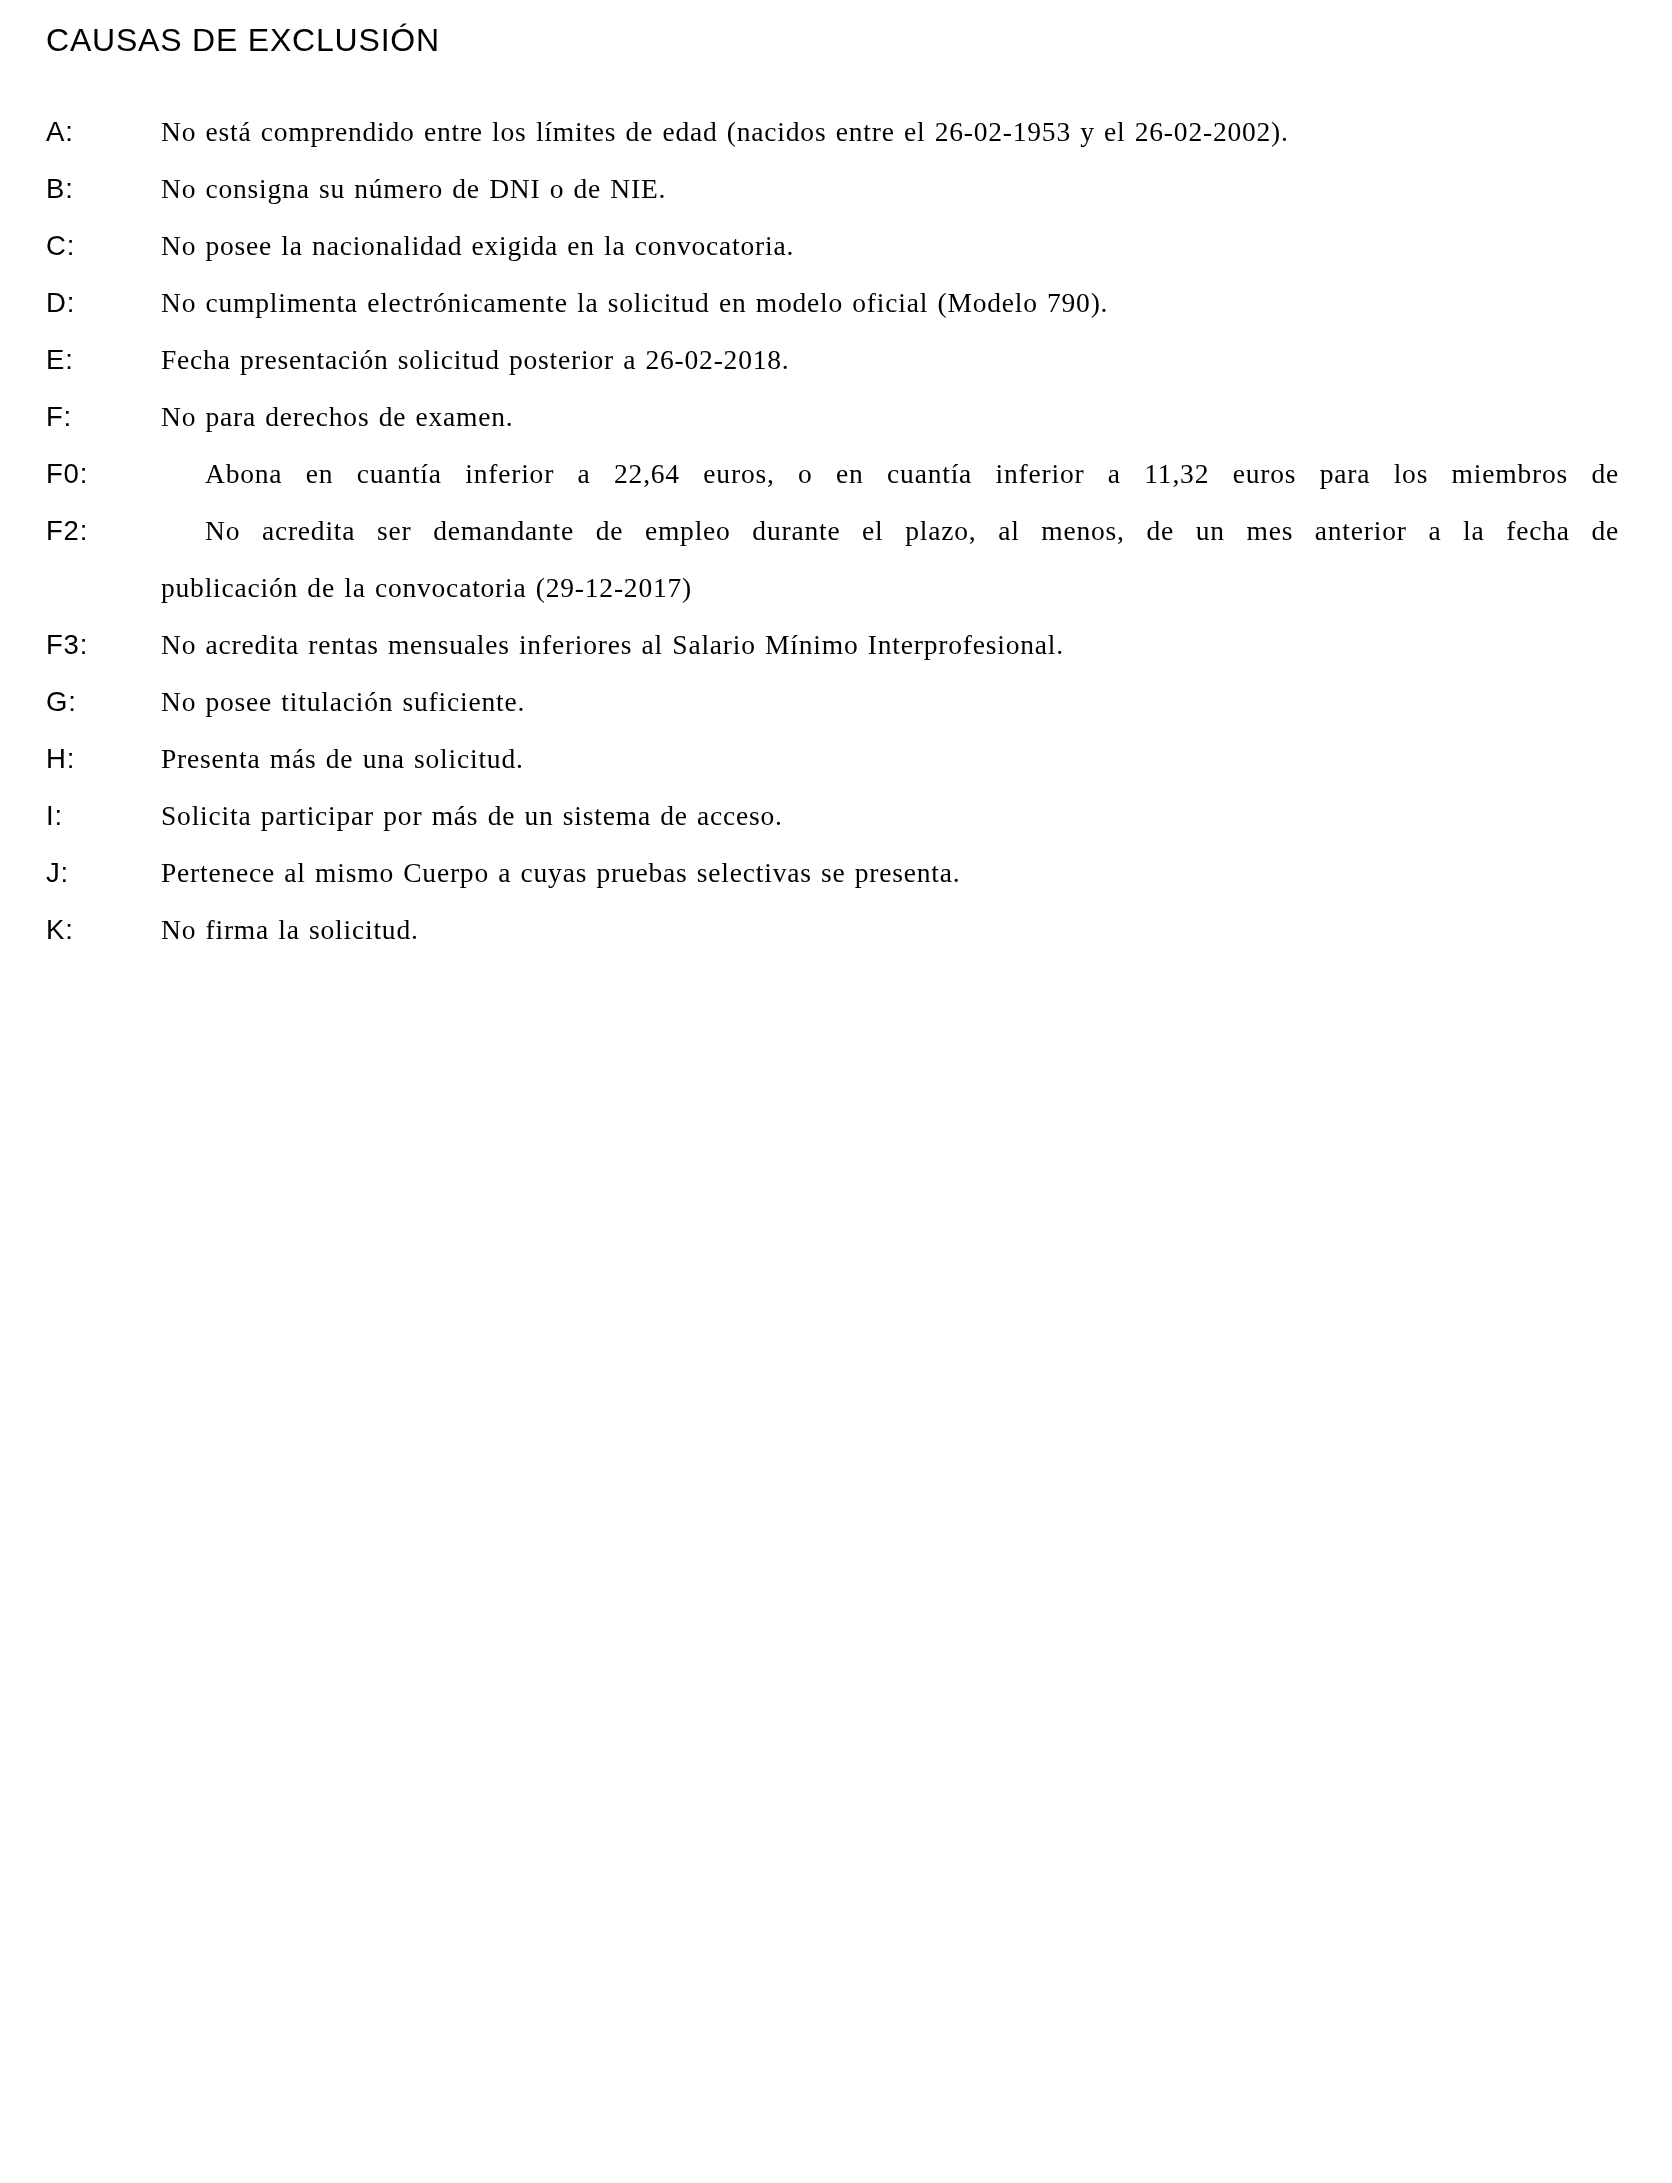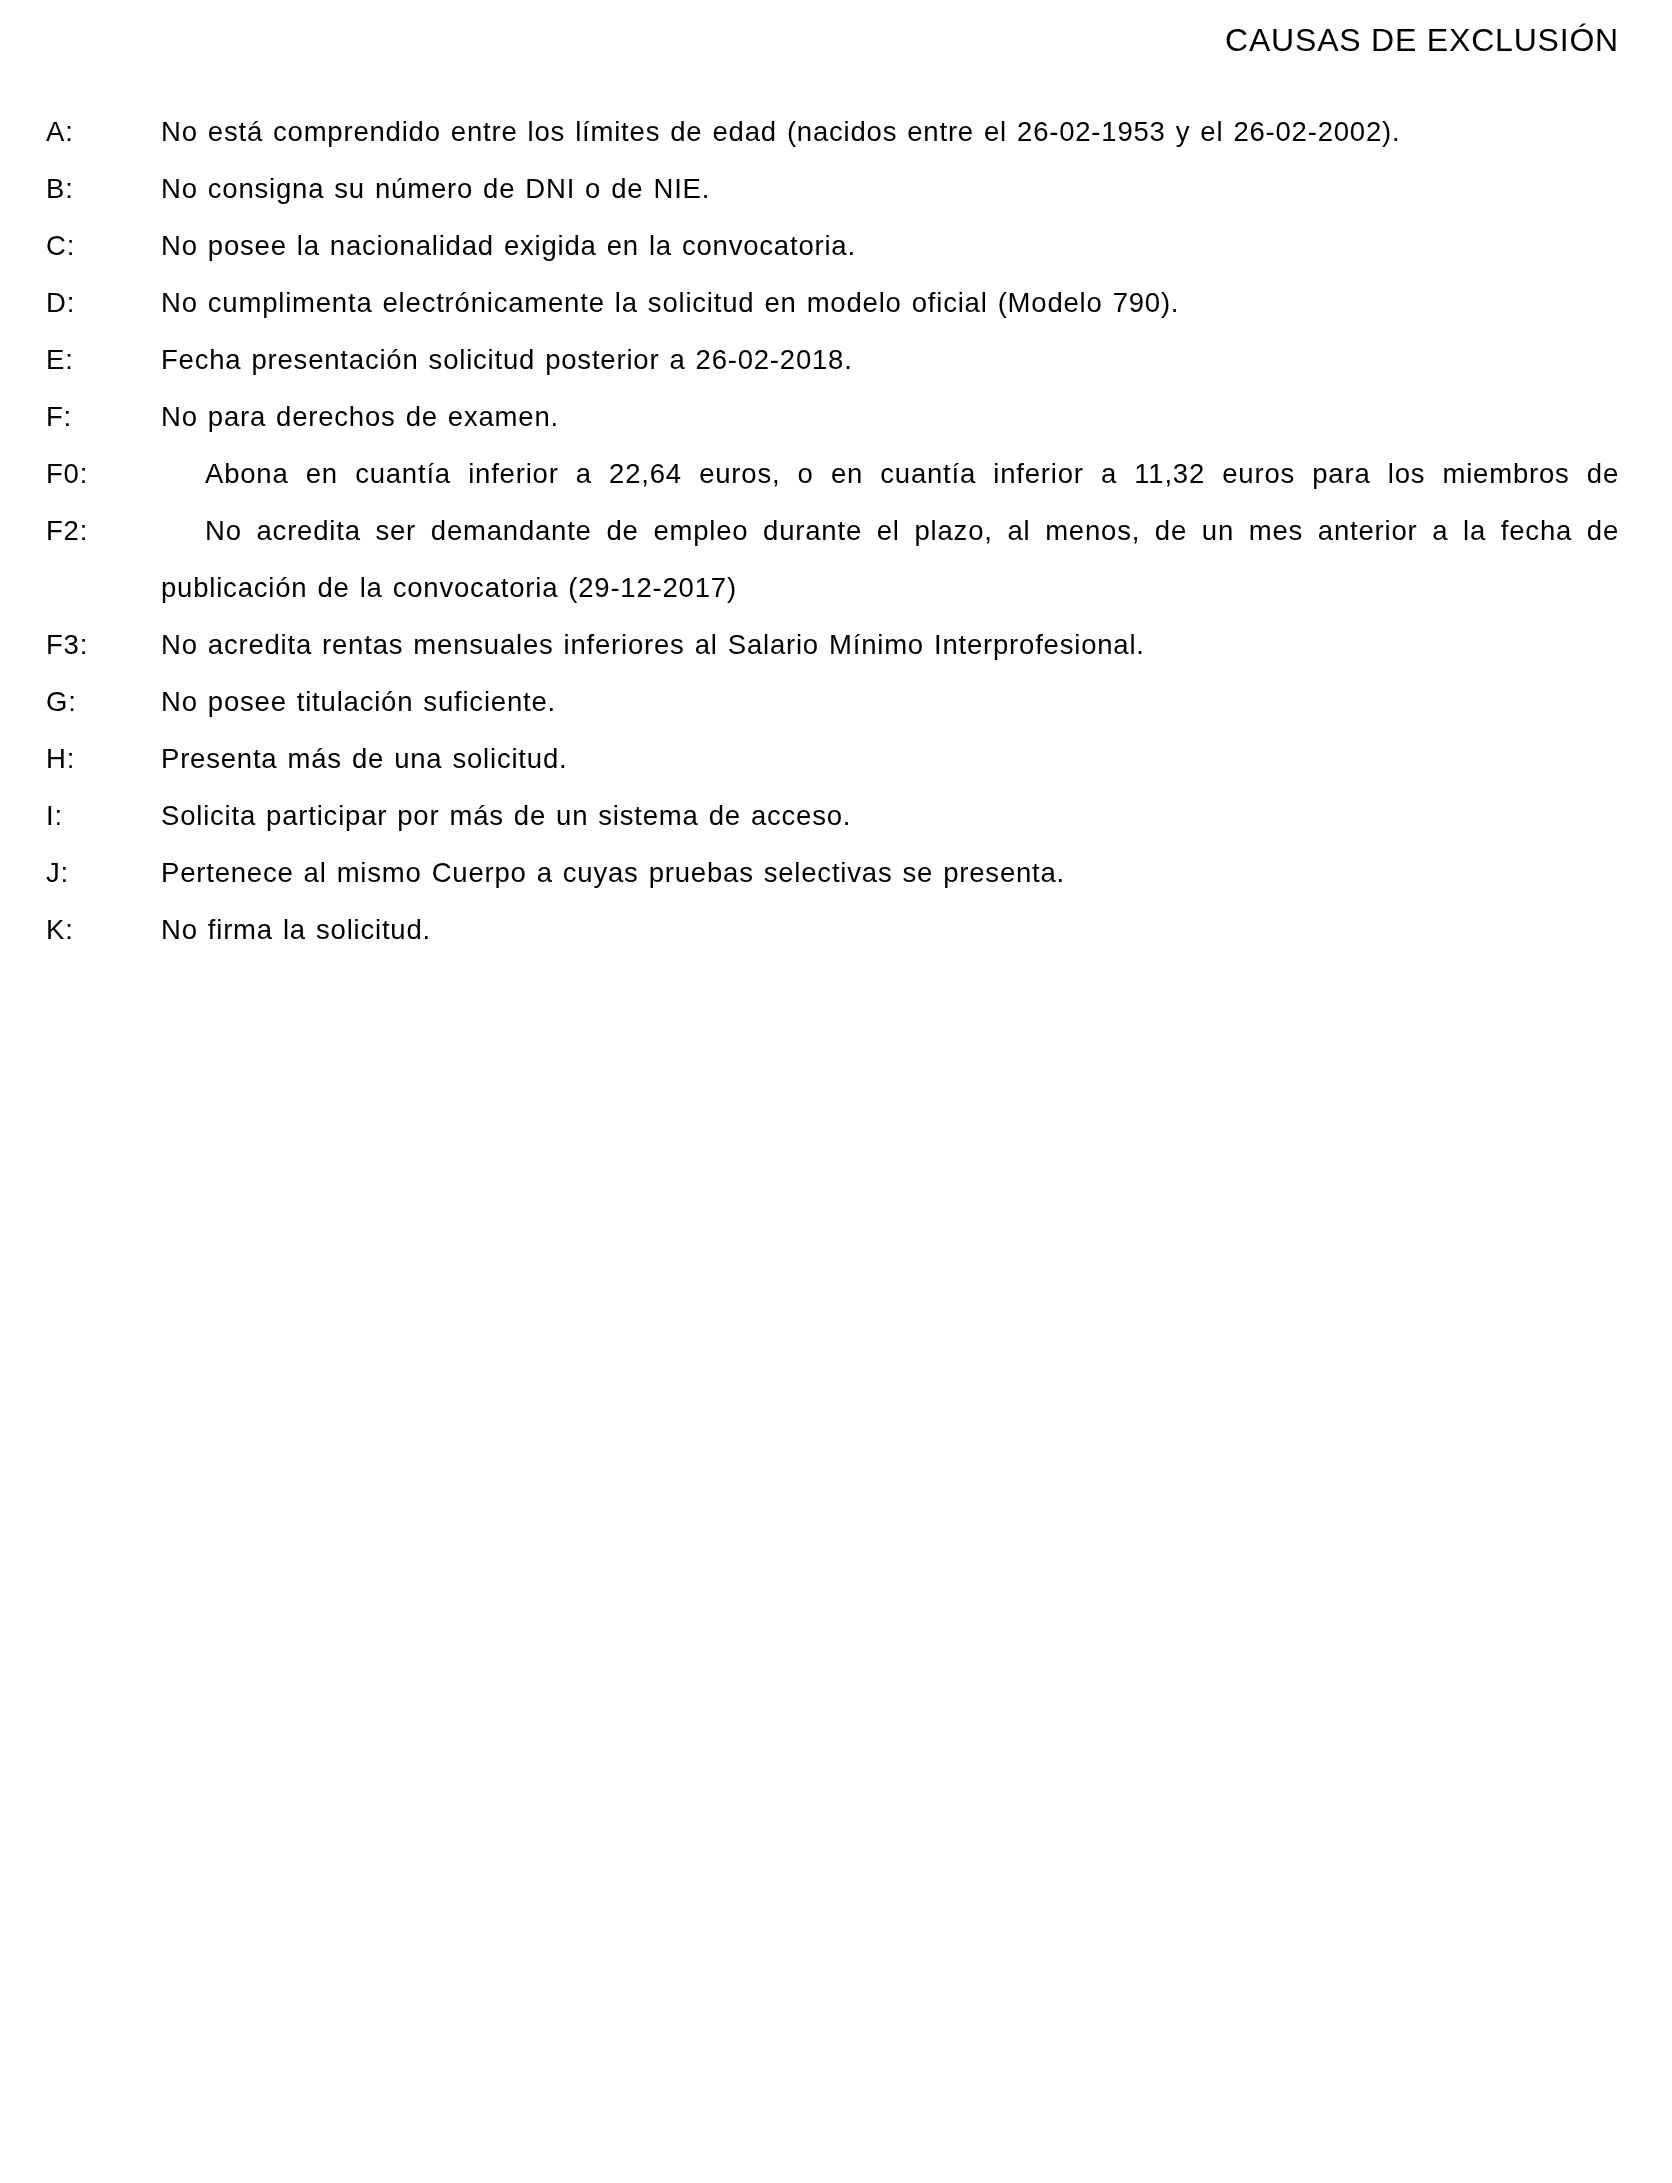--- a/index.html
+++ b/index.html
@@ -12,21 +12,21 @@
     -webkit-font-smoothing: antialiased;
   }
   .page {
     box-sizing: border-box;
     width: 1672px;
     height: 2183px;
     padding: 22px 53px 0 46px;
     overflow: hidden;
   }
   .title {
-    text-align: right;
+    text-align: left;
     font-size: 32px;
     line-height: 36px;
     letter-spacing: 0.8px;
     white-space: nowrap;
   }
   .list { margin-top: 45px; }
   .item { display: flex; align-items: flex-start; }
   .code {
     flex: 0 0 115px;
     width: 115px;
@@ -35,21 +35,21 @@
     letter-spacing: 0.8px;
   }
   .text {
     flex: 1 1 auto;
     min-width: 0;
     font-size: 27.5px;
     line-height: 57px;
     letter-spacing: 0.8px;
     word-spacing: 1.6px;
   }
-  .ln { display: block; text-align: left; }
+  .ln { display: block; text-align: left; font-family: Liberation Serif, serif; }
   .ln.justified { text-align: justify; text-align-last: justify; margin-left: 44px; }
 </style>
 </head>
 <body>
 
 <div class="page">
   <div class="title">CAUSAS DE EXCLUSIÓN</div>
 
   <div class="list">
 

